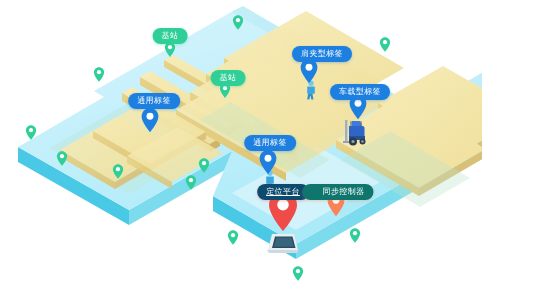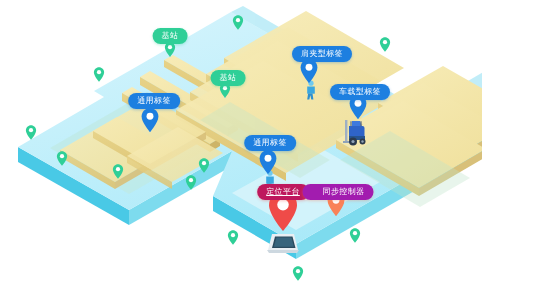--- a/index.html
+++ b/index.html
@@ -20,22 +20,22 @@
   .pin-lg{width:30px;height:40px;}
   .pin-md{width:18px;height:24px;}
 
   
   .chip{position:absolute;transform:translate(-50%,-50%);
         padding:3px 9px 4px 9px;border-radius:9px;
         color:#ffffff;font-size:8px;line-height:9px;white-space:nowrap;
         letter-spacing:.4px;text-align:center;}
   .chip-green{background:#2fcf97;box-shadow:0 1px 3px rgba(47,207,151,.35);}
   .chip-blue{background:#1d7fe0;box-shadow:0 1px 3px rgba(29,127,224,.35);}
-  .chip-red{background:#be185d;box-shadow:0 1px 3px rgba(239,75,72,.35);text-decoration:underline;}
-  .chip-orange{background:#a21caf;box-shadow:0 1px 3px rgba(249,130,88,.35);padding-left:20px;}
+  .chip-red{background:#0c4a6e;box-shadow:0 1px 3px rgba(239,75,72,.35);text-decoration:underline;}
+  .chip-orange{background:#0f766e;box-shadow:0 1px 3px rgba(249,130,88,.35);padding-left:20px;}
 
   
   .stem{position:absolute;width:1px;background:#8fd8f2;transform:translateX(-50%);}
 
   
   .figure{position:absolute;transform:translate(-50%,-100%);}
   .figure svg{display:block;}
 </style>
 </head>
 <body>

